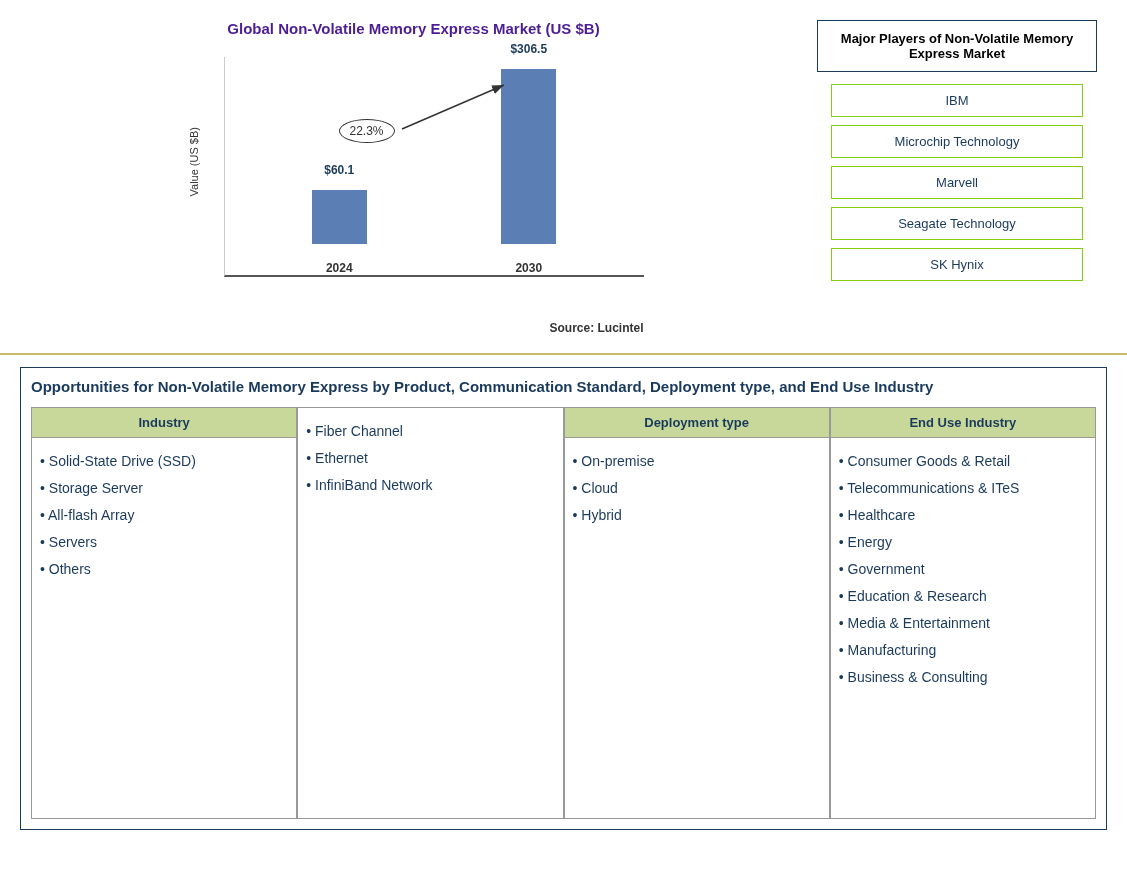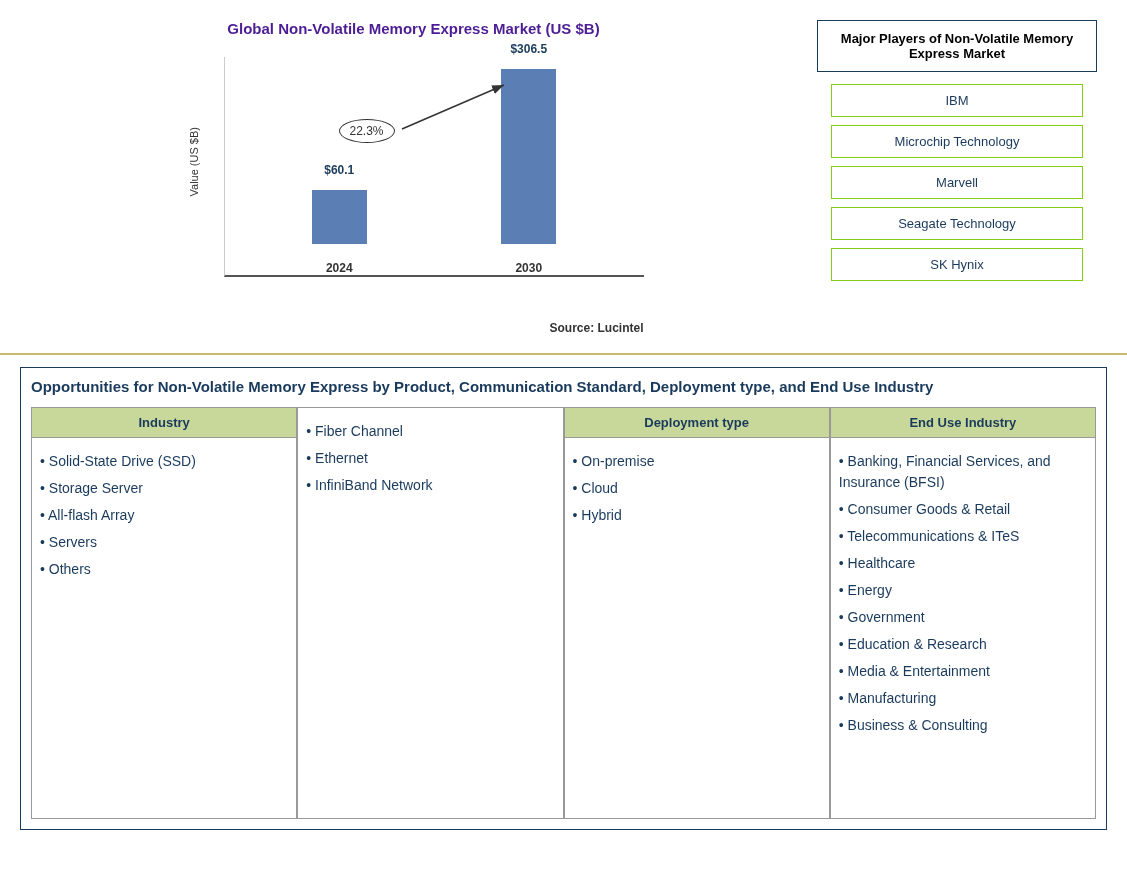--- a/index.html
+++ b/index.html
@@ -293,21 +293,20 @@
           <li>Cloud</li>
           <li>Hybrid</li>
         </ul>
       </div>
     </div>
 
     <div class="column">
       <div class="column-header">End Use Industry</div>
       <div class="column-body">
         <ul>
-          <li>Banking, Financial Services, and Insurance (BFSI)</li>
           <li>Consumer Goods &amp; Retail</li>
           <li>Telecommunications &amp; ITeS</li>
           <li>Healthcare</li>
           <li>Energy</li>
           <li>Government</li>
           <li>Education &amp; Research</li>
           <li>Media &amp; Entertainment</li>
           <li>Manufacturing</li>
           <li>Business &amp; Consulting</li>
         </ul>

